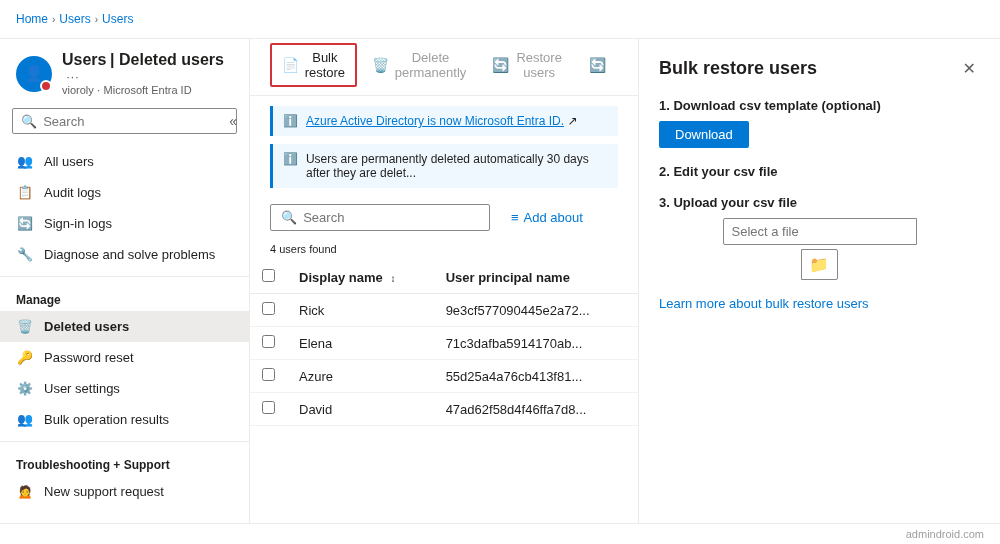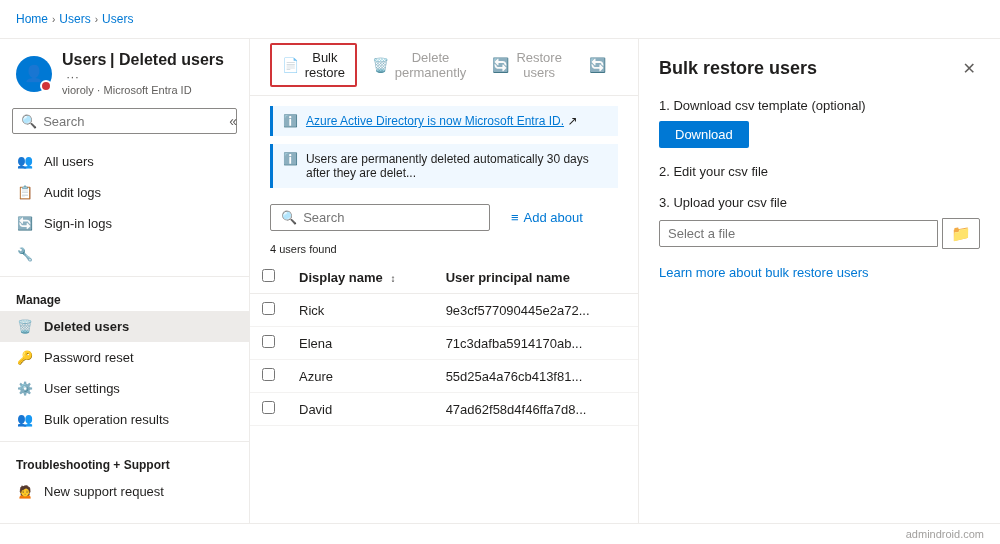--- a/index.html
+++ b/index.html
@@ -63,24 +63,24 @@
     .user-name { font-weight: 400; }
     .upn-truncated { color: #201f1e; font-size: 12px; }
 
     
     .right-panel { width: 362px; background: #fff; border-left: 1px solid #edebe9; padding: 16px 20px; overflow-y: auto; flex-shrink: 0; }
     .right-panel-header { display: flex; align-items: center; justify-content: space-between; margin-bottom: 16px; }
     .right-panel-title { font-size: 18px; font-weight: 600; }
     .close-btn { background: transparent; border: none; cursor: pointer; font-size: 16px; color: #605e5c; padding: 4px; }
 
     .step { margin-bottom: 16px; }
-    .step-label { font-size: 13px; font-weight: 400; margin-bottom: 8px; }
+    .step-label { font-size: 13px; font-weight: 700; margin-bottom: 8px; }
     .download-btn { background: #0078d4; color: #fff; border: none; padding: 6px 16px; font-size: 13px; cursor: pointer; border-radius: 2px; }
 
-    .file-upload-row { display: flex; align-items: center; gap: 4px; }
+    .file-upload-row { display: flex; align-items: center; gap: 4px; flex-direction: column; }
     .file-input { flex: 1; border: 1px solid #8a8886; padding: 5px 8px; font-size: 13px; background: #fff; border-radius: 2px 0 0 2px; color: #605e5c; }
     .file-browse-btn { border: 1px solid #8a8886; background: #fff; padding: 5px 8px; cursor: pointer; font-size: 16px; border-radius: 0 2px 2px 0; color: #0078d4; }
 
     .learn-more-link { font-size: 13px; color: #0078d4; text-decoration: none; display: block; margin-top: 8px; }
 
     .footer-watermark { text-align: right; padding: 4px 16px; font-size: 11px; color: #a19f9d; background: #fff; border-top: 1px solid #edebe9; }
   </style>
 </head>
 <body>
 
@@ -125,20 +125,21 @@
       <div class="sidebar-nav-item">
         <span class="nav-icon">📋</span>
         <span>Audit logs</span>
       </div>
       <div class="sidebar-nav-item">
         <span class="nav-icon">🔄</span>
         <span>Sign-in logs</span>
       </div>
       <div class="sidebar-nav-item">
         <span class="nav-icon">🔧</span>
+        <span>Diagnose and solve problems</span>
       </div>
 
       <hr class="sidebar-divider">
       <div class="sidebar-section-title">Manage</div>
 
       <div class="sidebar-nav-item active">
         <span class="nav-icon">🗑️</span>
         <span>Deleted users</span>
       </div>
       <div class="sidebar-nav-item">

